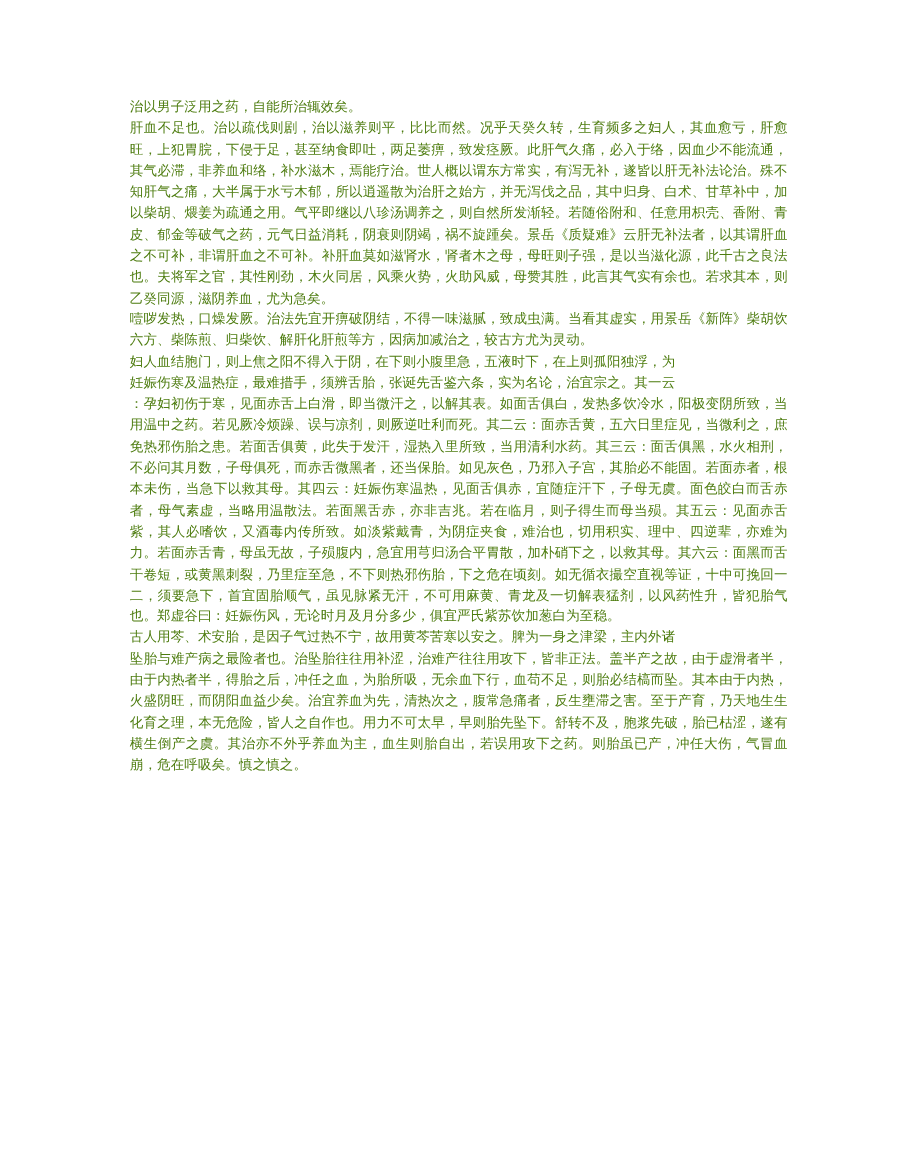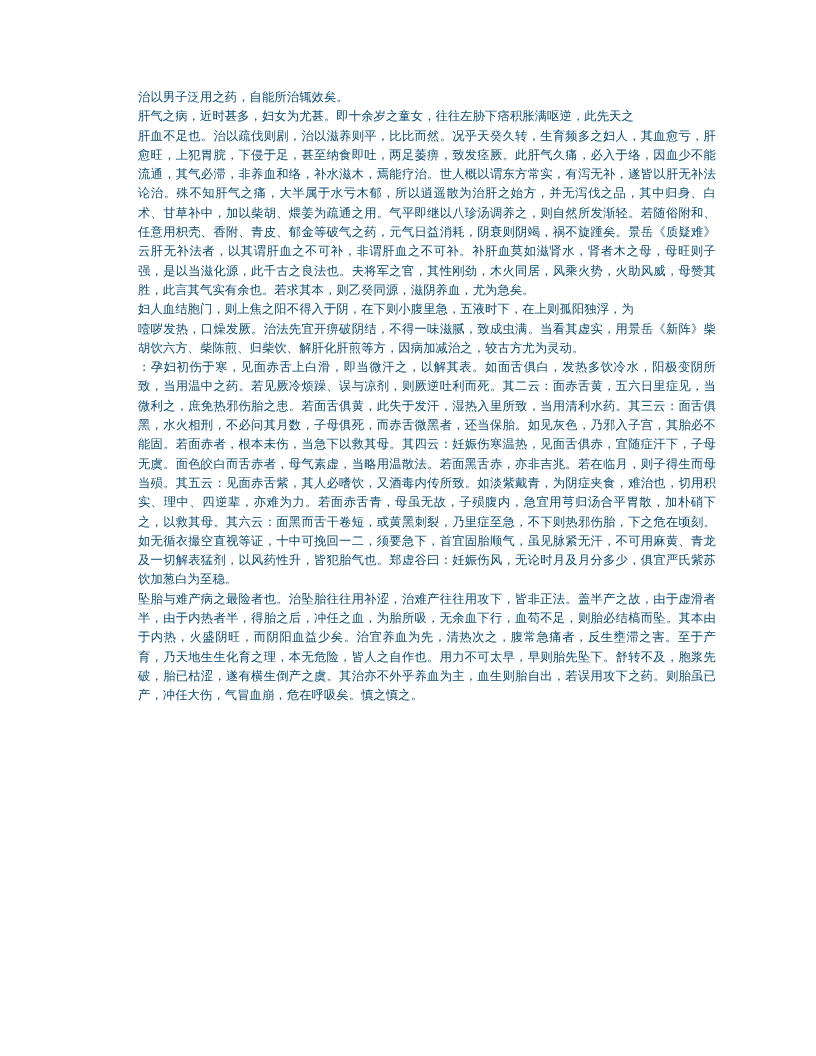--- a/index.html
+++ b/index.html
@@ -15,39 +15,39 @@
     height: 1056px;
     background: #ffffff;
     position: relative;
     box-sizing: border-box;
     padding: 88px 100px 60px 118px;
     overflow: hidden;
   }
   .doc-body {
     font-size: 12.3px;
     line-height: 19.3px;
-    color: #0c4a6e;
+    color: #4d7c0f;
     text-align: justify;
     text-justify: inter-ideograph;
     letter-spacing: 0.1px;
-    margin-left: 20px;
   }
   .para {
     margin: 0;
     padding: 0;
     white-space: pre-wrap;
     word-break: break-all;
   }
 </style>
 </head>
 <body>
 
 <div class="page">
   <div class="doc-body">
     <p class="para">治以男子泛用之药，自能所治辄效矣。</p>
-    <p class="para">肝气之病，近时甚多，妇女为尤甚。即十余岁之童女，往往左胁下痞积胀满呕逆，此先天之</p>
     <p class="para">肝血不足也。治以疏伐则剧，治以滋养则平，比比而然。况乎天癸久转，生育频多之妇人，其血愈亏，肝愈旺，上犯胃脘，下侵于足，甚至纳食即吐，两足萎痹，致发痉厥。此肝气久痛，必入于络，因血少不能流通，其气必滞，非养血和络，补水滋木，焉能疗治。世人概以谓东方常实，有泻无补，遂皆以肝无补法论治。殊不知肝气之痛，大半属于水亏木郁，所以逍遥散为治肝之始方，并无泻伐之品，其中归身、白术、甘草补中，加以柴胡、煨姜为疏通之用。气平即继以八珍汤调养之，则自然所发渐轻。若随俗附和、任意用枳壳、香附、青皮、郁金等破气之药，元气日益消耗，阴衰则阴竭，祸不旋踵矣。景岳《质疑难》云肝无补法者，以其谓肝血之不可补，非谓肝血之不可补。补肝血莫如滋肾水，肾者木之母，母旺则子强，是以当滋化源，此千古之良法也。夫将军之官，其性刚劲，木火同居，风乘火势，火助风威，母赞其胜，此言其气实有余也。若求其本，则乙癸同源，滋阴养血，尤为急矣。</p>
+    <p class="para">噎哕发热，口燥发厥。治法先宜开痹破阴结，不得一味滋腻，致成虫满。当看其虚实，用景岳《新阵》柴胡饮六方、柴陈煎、归柴饮、解肝化肝煎等方，因病加减治之，较古方尤为灵动。</p>
     <p class="para">妇人血结胞门，则上焦之阳不得入于阴，在下则小腹里急，五液时下，在上则孤阳独浮，为</p>
-    <p class="para">噎哕发热，口燥发厥。治法先宜开痹破阴结，不得一味滋腻，致成虫满。当看其虚实，用景岳《新阵》柴胡饮六方、柴陈煎、归柴饮、解肝化肝煎等方，因病加减治之，较古方尤为灵动。</p>
+    <p class="para">妊娠伤寒及温热症，最难措手，须辨舌胎，张诞先舌鉴六条，实为名论，治宜宗之。其一云</p>
     <p class="para">：孕妇初伤于寒，见面赤舌上白滑，即当微汗之，以解其表。如面舌俱白，发热多饮冷水，阳极变阴所致，当用温中之药。若见厥冷烦躁、误与凉剂，则厥逆吐利而死。其二云：面赤舌黄，五六日里症见，当微利之，庶免热邪伤胎之患。若面舌俱黄，此失于发汗，湿热入里所致，当用清利水药。其三云：面舌俱黑，水火相刑，不必问其月数，子母俱死，而赤舌微黑者，还当保胎。如见灰色，乃邪入子宫，其胎必不能固。若面赤者，根本未伤，当急下以救其母。其四云：妊娠伤寒温热，见面舌俱赤，宜随症汗下，子母无虞。面色皎白而舌赤者，母气素虚，当略用温散法。若面黑舌赤，亦非吉兆。若在临月，则子得生而母当殒。其五云：见面赤舌紫，其人必嗜饮，又酒毒内传所致。如淡紫戴青，为阴症夹食，难治也，切用积实、理中、四逆辈，亦难为力。若面赤舌青，母虽无故，子殒腹内，急宜用芎归汤合平胃散，加朴硝下之，以救其母。其六云：面黑而舌干卷短，或黄黑刺裂，乃里症至急，不下则热邪伤胎，下之危在顷刻。如无循衣撮空直视等证，十中可挽回一二，须要急下，首宜固胎顺气，虽见脉紧无汗，不可用麻黄、青龙及一切解表猛剂，以风药性升，皆犯胎气也。郑虚谷曰：妊娠伤风，无论时月及月分多少，俱宜严氏紫苏饮加葱白为至稳。</p>
+    <p class="para">古人用芩、术安胎，是因子气过热不宁，故用黄芩苦寒以安之。脾为一身之津梁，主内外诸</p>
     <p class="para">坠胎与难产病之最险者也。治坠胎往往用补涩，治难产往往用攻下，皆非正法。盖半产之故，由于虚滑者半，由于内热者半，得胎之后，冲任之血，为胎所吸，无余血下行，血苟不足，则胎必结槁而坠。其本由于内热，火盛阴旺，而阴阳血益少矣。治宜养血为先，清热次之，腹常急痛者，反生壅滞之害。至于产育，乃天地生生化育之理，本无危险，皆人之自作也。用力不可太早，早则胎先坠下。舒转不及，胞浆先破，胎已枯涩，遂有横生倒产之虞。其治亦不外乎养血为主，血生则胎自出，若误用攻下之药。则胎虽已产，冲任大伤，气冒血崩，危在呼吸矣。慎之慎之。</p>
   </div>
 </div>
 
 </body></html>

